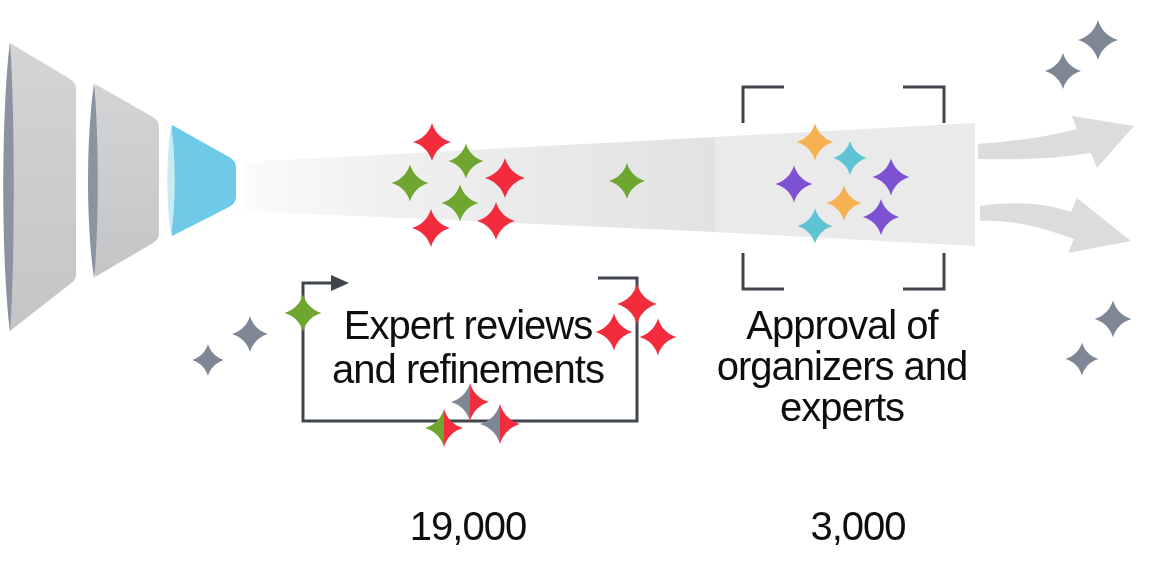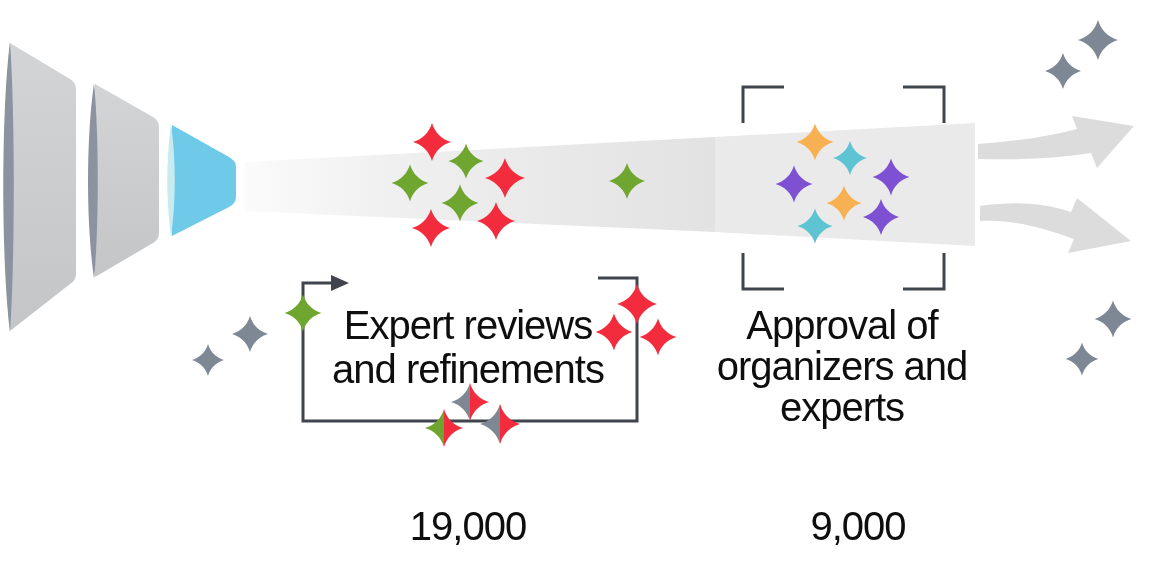--- a/index.html
+++ b/index.html
@@ -112,17 +112,17 @@
 
   <div class="label stage-label" style="left:308px;top:303px;width:320px;">Expert reviews
 and refinements</div>
 
   <div class="label count-block" style="left:318px;top:460px;width:300px;">
     <div>19,000</div>
     
   </div>
 
   <div class="label count-block" style="left:708px;top:460px;width:300px;">
-    <div>9,000</div>
+    <div>3,000</div>
     
   </div>
 
 </div>
 
 </body></html>

